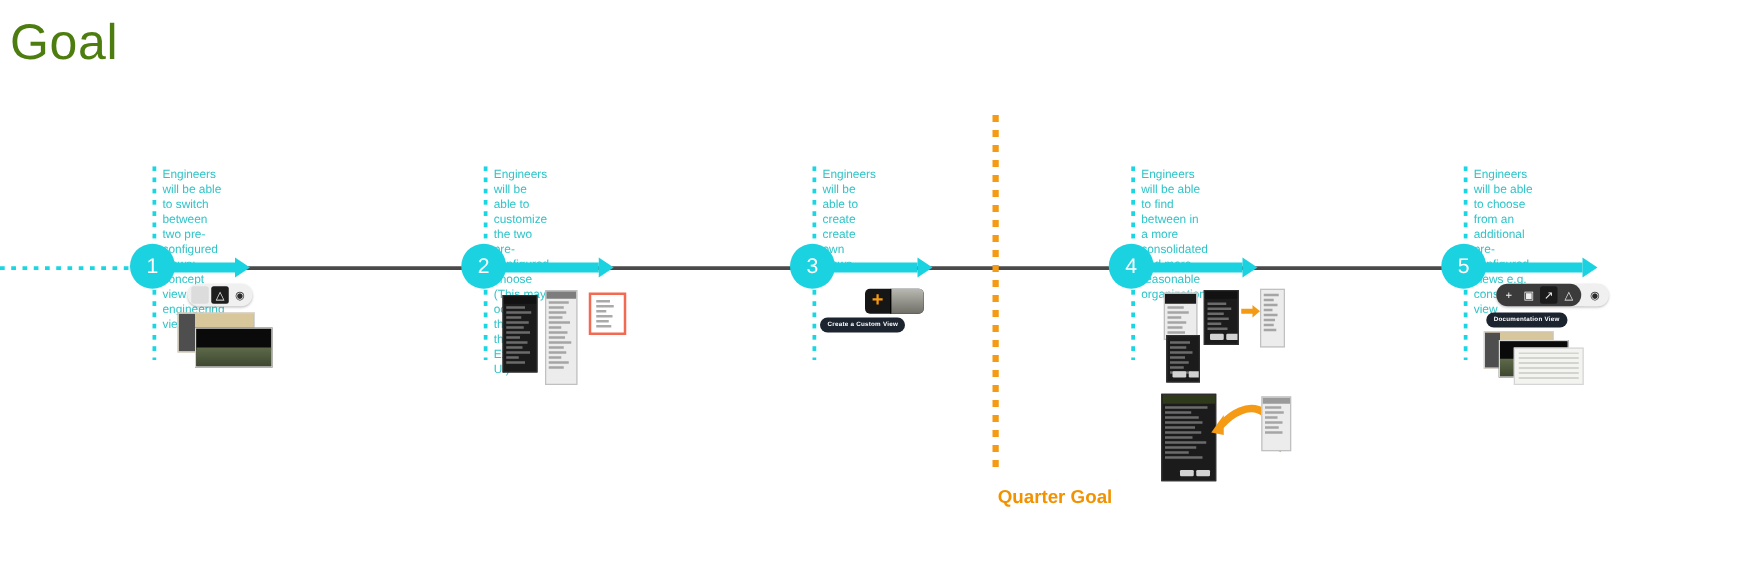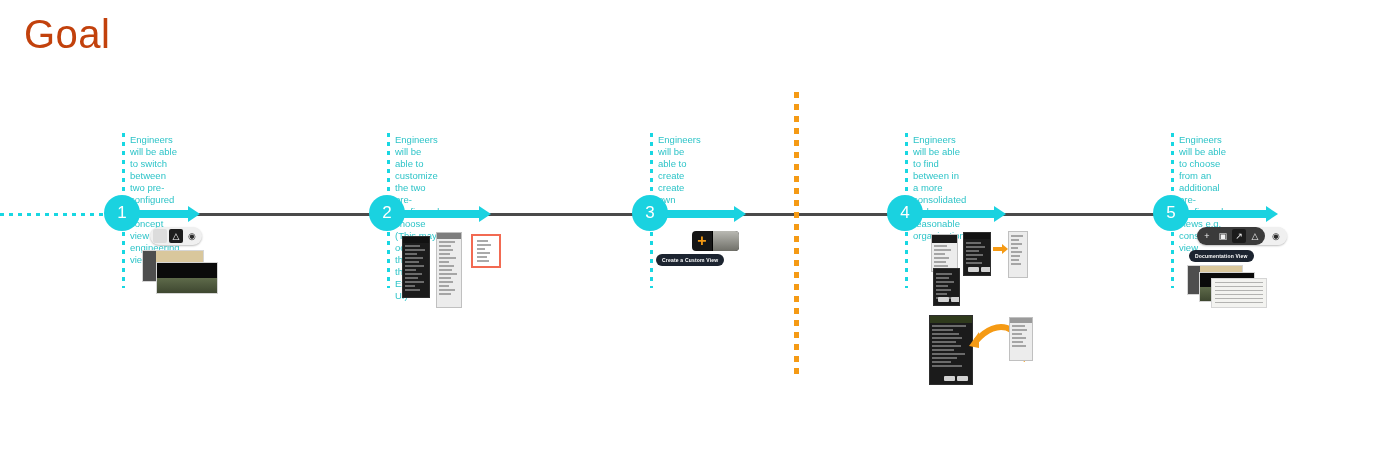--- a/index.html
+++ b/index.html
@@ -15,25 +15,25 @@
     font-family: "Liberation Sans", sans-serif;
   }
   .canvas {
     position: absolute;
     inset: 0;
   }
 
   
   .page-title {
     position: absolute;
-    left: 24px;
+    left: 8px;
     top: 14px;
     font-size: 40px;
     font-weight: 300;
-    color: #c2410c;
+    color: #4d7c0f;
     letter-spacing: 0.5px;
     line-height: 1;
   }
 
   
   .axis-line {
     position: absolute;
     left: 122px;
     top: 213px;
     width: 1050px;
@@ -299,20 +299,21 @@
 <body>
 
 <div class="canvas">
 
   <div class="page-title">Goal</div>
 
   <div class="lead-dotted"></div>
   <div class="axis-line"></div>
 
   <div class="quarter-divider"></div>
+  <div class="quarter-label">Quarter Goal</div>
 
   <div class="milestone" style="left:122px">
     <div class="ms-dotted"></div>
     <div class="ms-text">Engineers will be able to switch between two pre-
 configured views: concept view &amp; engineering view</div>
     <div class="ms-circle">1</div>
     <div class="ms-arrow" style="left:16px;width:62px">
       <div class="shaft" style="width:50px"></div>
       <div class="head" style="left:50px"></div>
     </div>

